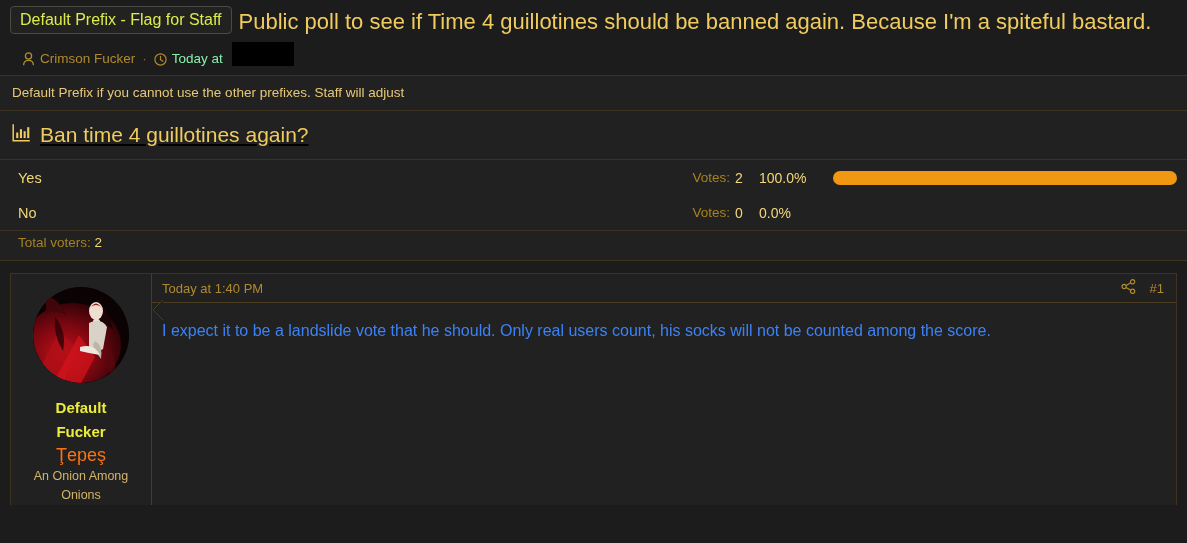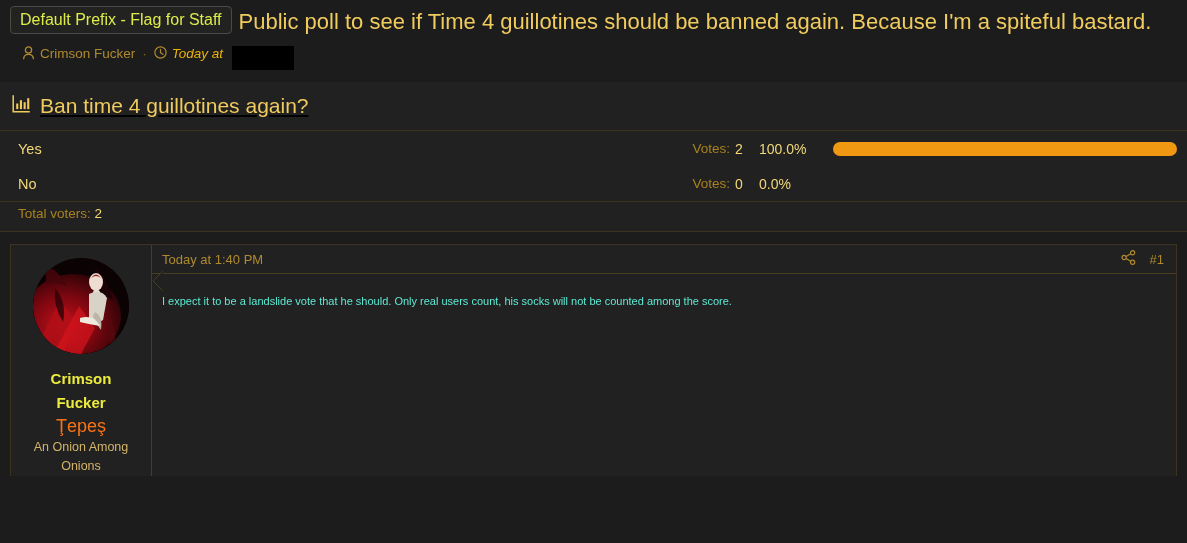--- a/index.html
+++ b/index.html
@@ -38,31 +38,31 @@
     padding: 3px 9px 4px 9px;
     font-size: 16px;
     line-height: 19px;
     color: #ddec4a;
     vertical-align: 4px;
     margin-right: 7px;
     background: #222220;
   }
 
   .byline {
-    margin: 10px 0 16px 12px;
+    margin: 10px 0 4px 12px;
     font-size: 13.5px;
     color: #b08a2e;
     display: flex;
-    align-items: flex-start;
+    align-items: flex-end;
     gap: 5px;
     height: 20px;
   }
   .byline .author { color: #b08a2e; }
   .byline .dot { color: #8a6d22; margin: 0 2px; }
-  .byline .time { color: #eab308; font-style: italic; }
+  .byline .time { color: #86efac; }
   .byline svg { display: block; }
   .redacted {
     display: inline-block;
     width: 62px;
     height: 24px;
     background: #000;
     margin-left: 4px;
   }
 
   .prefix-desc {
@@ -227,23 +227,23 @@
   }
   .post-meta-spacer { flex: 1 1 auto; }
   .share-icon { margin-right: 14px; display: block; }
   .post-number {
     font-size: 13px;
     color: #b08a2e;
   }
 
   .post-body {
     padding: 17px 12px 0 10px;
-    font-size: 11px;
+    font-size: 16px;
     line-height: 21px;
-    color: #5eead4;
+    color: #3b82f6;
   }
 </style>
 </head>
 <body>
 
 <div class="page">
 
   <div class="title-block">
     <div class="title-line">
       <span class="prefix-badge">Default Prefix - Flag for Staff</span><span>Public poll to see if Time 4 guillotines should be banned again. Because I'm a spiteful bastard.</span>
@@ -262,20 +262,21 @@
         <svg width="13" height="13" viewBox="0 0 13 13">
           <circle cx="6.5" cy="6.5" r="5.6" fill="none" stroke="#b08a2e" stroke-width="1.2"></circle>
           <path d="M6.5 3.4V6.7l2.4 1.6" fill="none" stroke="#b08a2e" stroke-width="1.2" stroke-linecap="round"></path>
         </svg>
       </span>
       <span class="time">Today at</span>
       <span class="redacted"></span>
     </div>
   </div>
 
+  <div class="prefix-desc">Default Prefix if you cannot use the other prefixes. Staff will adjust</div>
 
   <div>
 
     <div class="poll-header">
       <span>
         <svg width="19" height="19" viewBox="0 0 19 19">
           <path d="M1.2 1.2v16.6h16.6" fill="none" stroke="#f0cb5e" stroke-width="1.5"></path>
           <rect x="4.2" y="9.5" width="2.1" height="5.6" fill="#f0cb5e"></rect>
           <rect x="7.9" y="6.2" width="2.1" height="8.9" fill="#f0cb5e"></rect>
           <rect x="11.6" y="8.2" width="2.1" height="6.9" fill="#f0cb5e"></rect>
@@ -341,21 +342,21 @@
             <path d="M56 36 q12 -6 18 4 l-4 22 q-8 6 -14 -2 Z" fill="#d9d2c6"></path>
             <path d="M62 54 q8 4 6 18 q-6 -8 -8 -14 Z" fill="#bdb5a8"></path>
             <path d="M47 60 q14 -4 20 8 q-12 -2 -20 -4 Z" fill="#efe9dd"></path>
             <path d="M22 30 q12 14 8 34 q-10 -16 -8 -34 Z" fill="#2a0306" opacity="0.8"></path>
             <path d="M76 58 q10 16 4 38 q-8 -18 -4 -38 Z" fill="#57080d" opacity="0.75"></path>
           </g>
         </svg>
       </div>
 
       <div class="post-username">
-        <div>Crimson</div>
+        <div>Default</div>
         <div>Fucker</div>
       </div>
       <div class="post-usertitle">Ţepeş</div>
       <div class="post-userrank">
         <div>An Onion Among</div>
         <div>Onions</div>
       </div>
     </div>
 
     <div class="notch">

